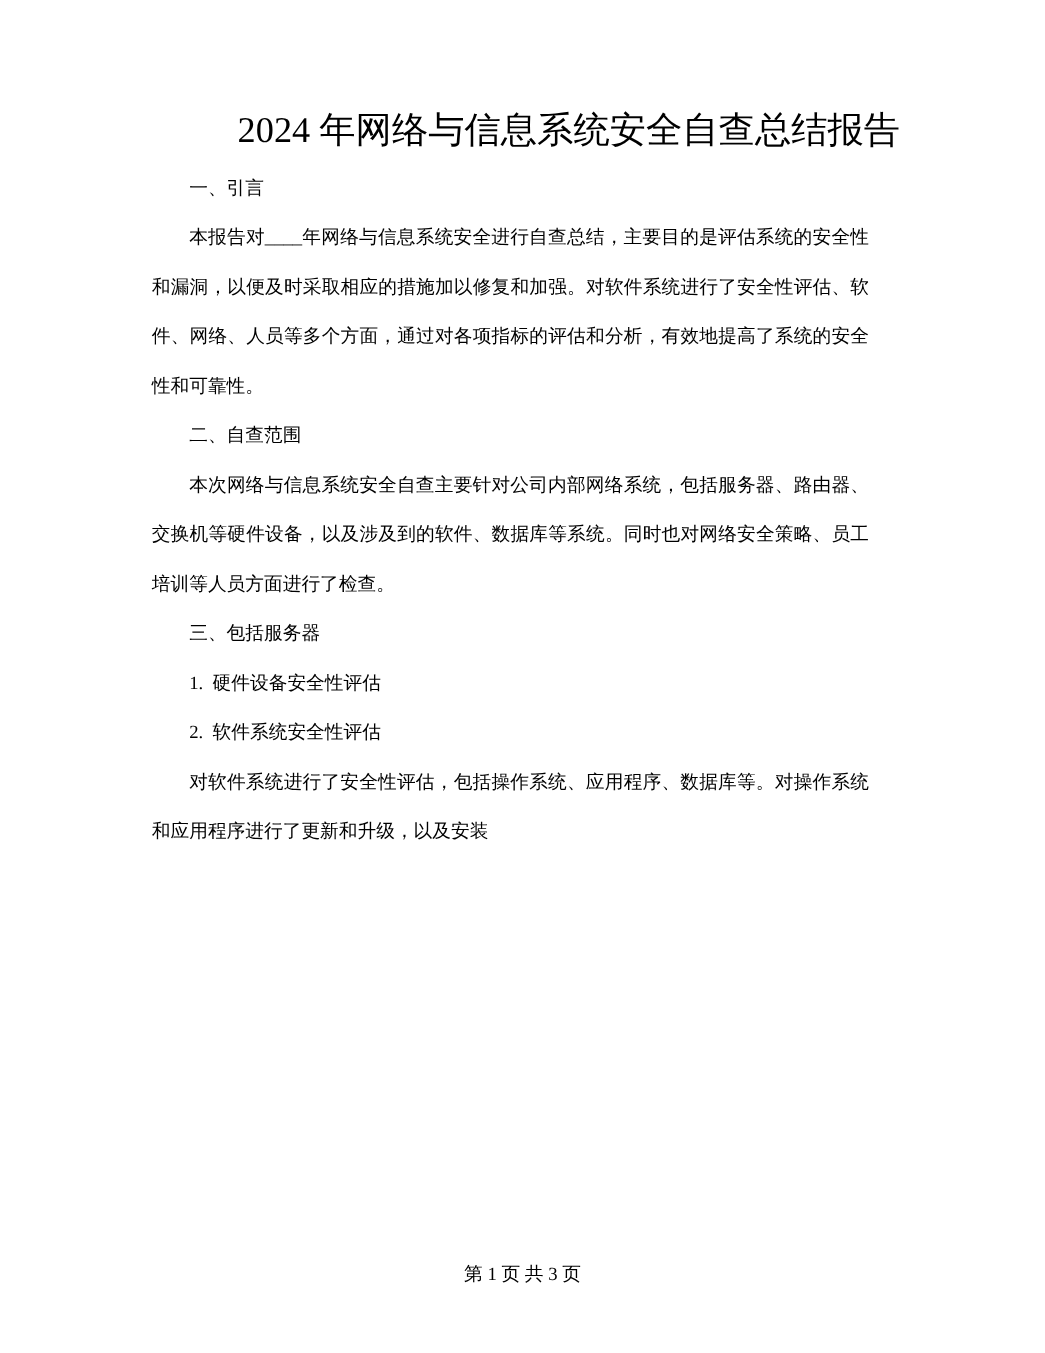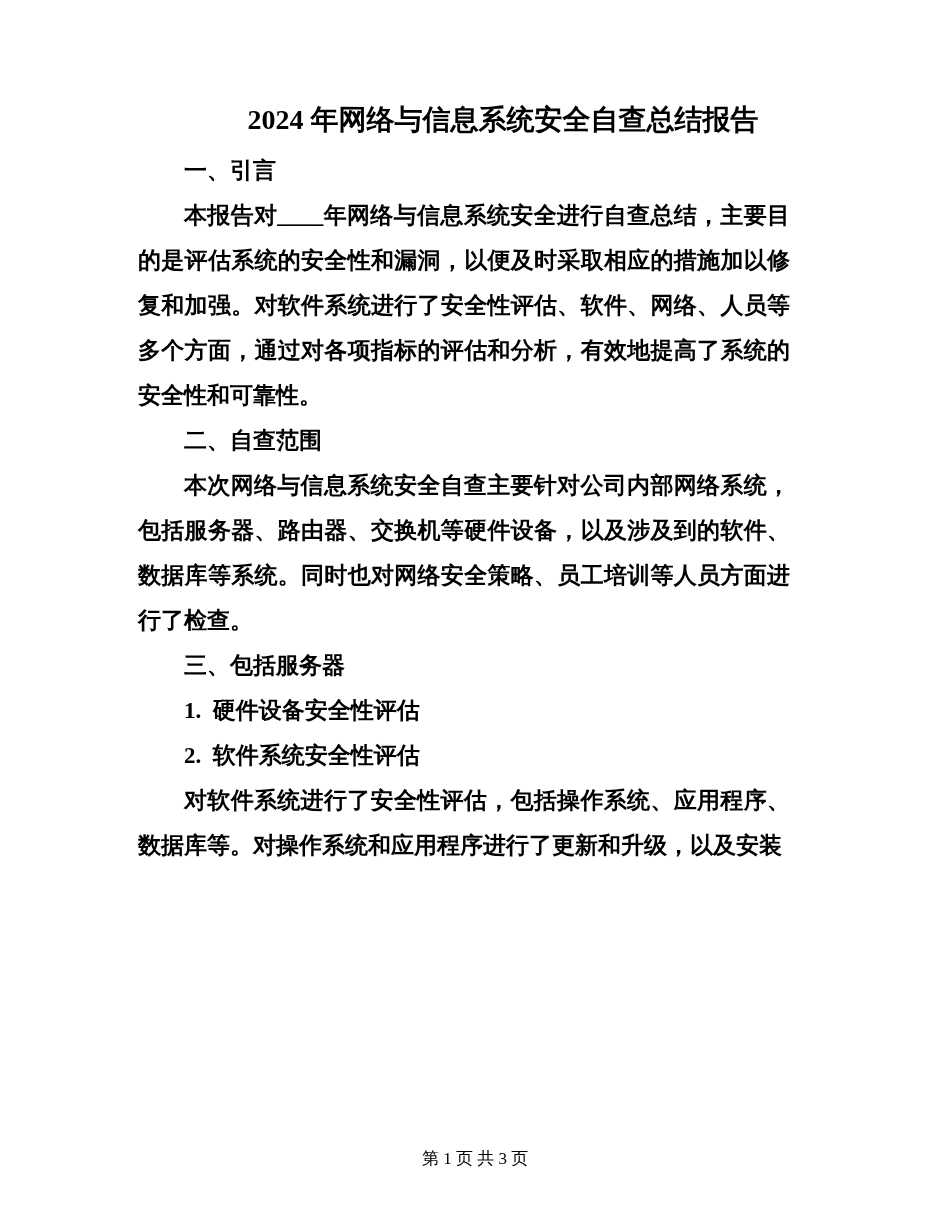--- a/index.html
+++ b/index.html
@@ -11,36 +11,35 @@
     position: relative;
     overflow: hidden;
   }
   .page {
     position: absolute;
     top: 0; left: 0;
     width: 950px; height: 1230px;
     padding: 97px 160px 0 138px;
   }
   .doc-title {
-    font-size: 28px;
-    font-weight: 700;
+    font-size: 33px;
+    font-weight: 400;
     line-height: 45px;
     text-align: center;
     text-indent: 78px;
     margin-bottom: 6px;
     white-space: nowrap;
   }
   .para {
-    font-size: 23px;
+    font-size: 17px;
     line-height: 45px;
     text-align: justify;
     text-justify: inter-character;
     text-indent: 2em;
     white-space: pre-wrap;
-    font-weight: bold;
   }
   .para.heading, .para.list-item {
     text-align: left;
   }
   .page-footer {
     position: absolute;
     left: 0;
     bottom: 60px;
     width: 100%;
     text-align: center;

